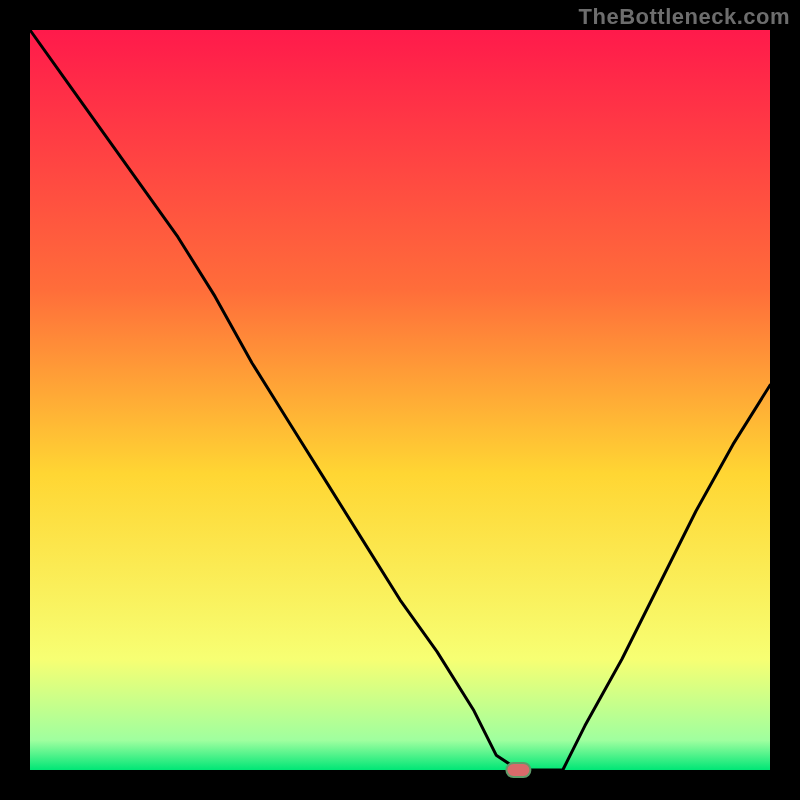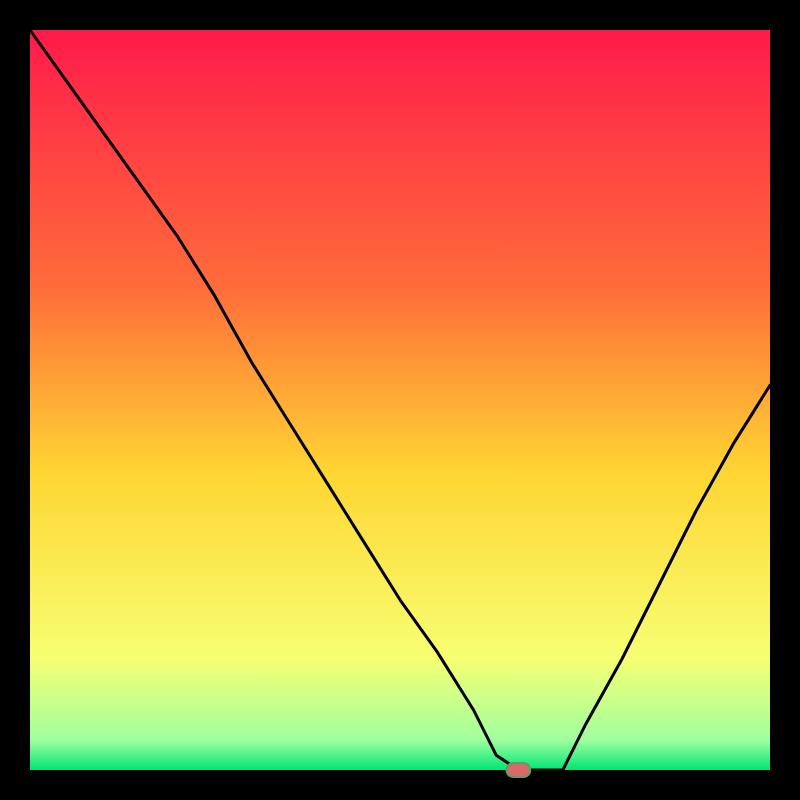--- a/index.html
+++ b/index.html
@@ -51,13 +51,14 @@
 
     <rect x="0" y="0" width="800" height="800" fill="#000"></rect>
 
     <rect id="plot-area" x="30" y="30" width="740" height="740" fill="url(#bg-grad)"></rect>
 
     <path id="curve" d="M30.0 30.0 L67.0 81.8 L104.0 133.6 L141.0 185.4 L178.0 237.2 L215.0 296.4 L252.0 363.0 L289.0 422.2 L326.0 481.4 L363.0 540.6 L400.0 599.8 L437.0 651.6 L474.0 710.8 L496.2 755.2 L518.4 770.0 L562.8 770.0 L585.0 725.6 L622.0 659.0 L659.0 585.0 L696.0 511.0 L733.0 444.4 L770.0 385.2" fill="none" stroke="#000" stroke-width="3" stroke-linejoin="round" stroke-linecap="round"></path>
 
     <rect id="marker" x="506.4" y="763.0" rx="7" ry="7" width="24" height="14" fill="#d96a6a" stroke="#5f9c6a" stroke-width="2"></rect>
   </svg>
 
+  <div class="watermark">TheBottleneck.com</div>
 </div>
 
 </body></html>

